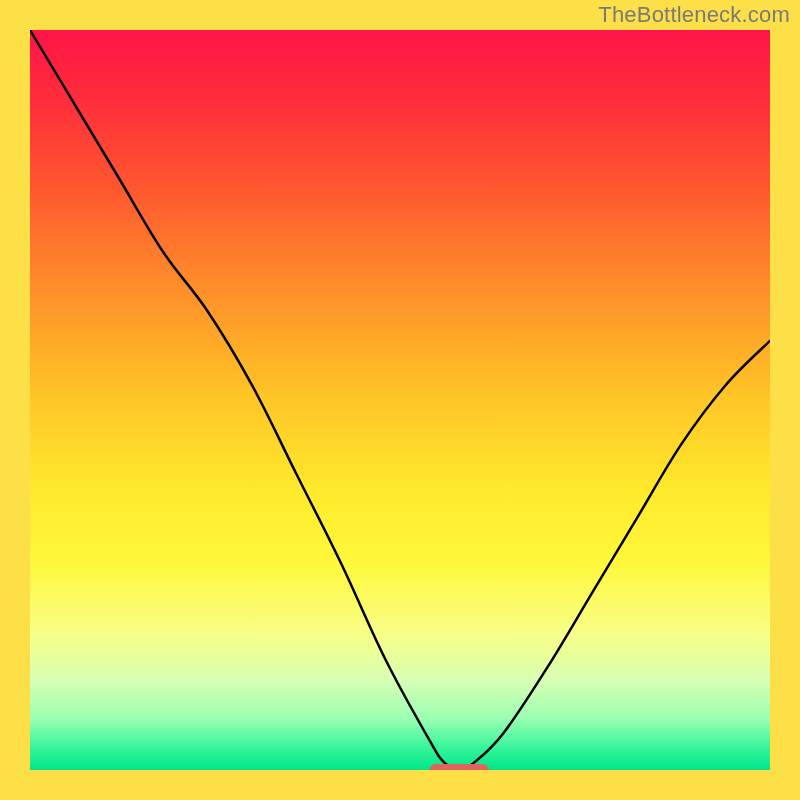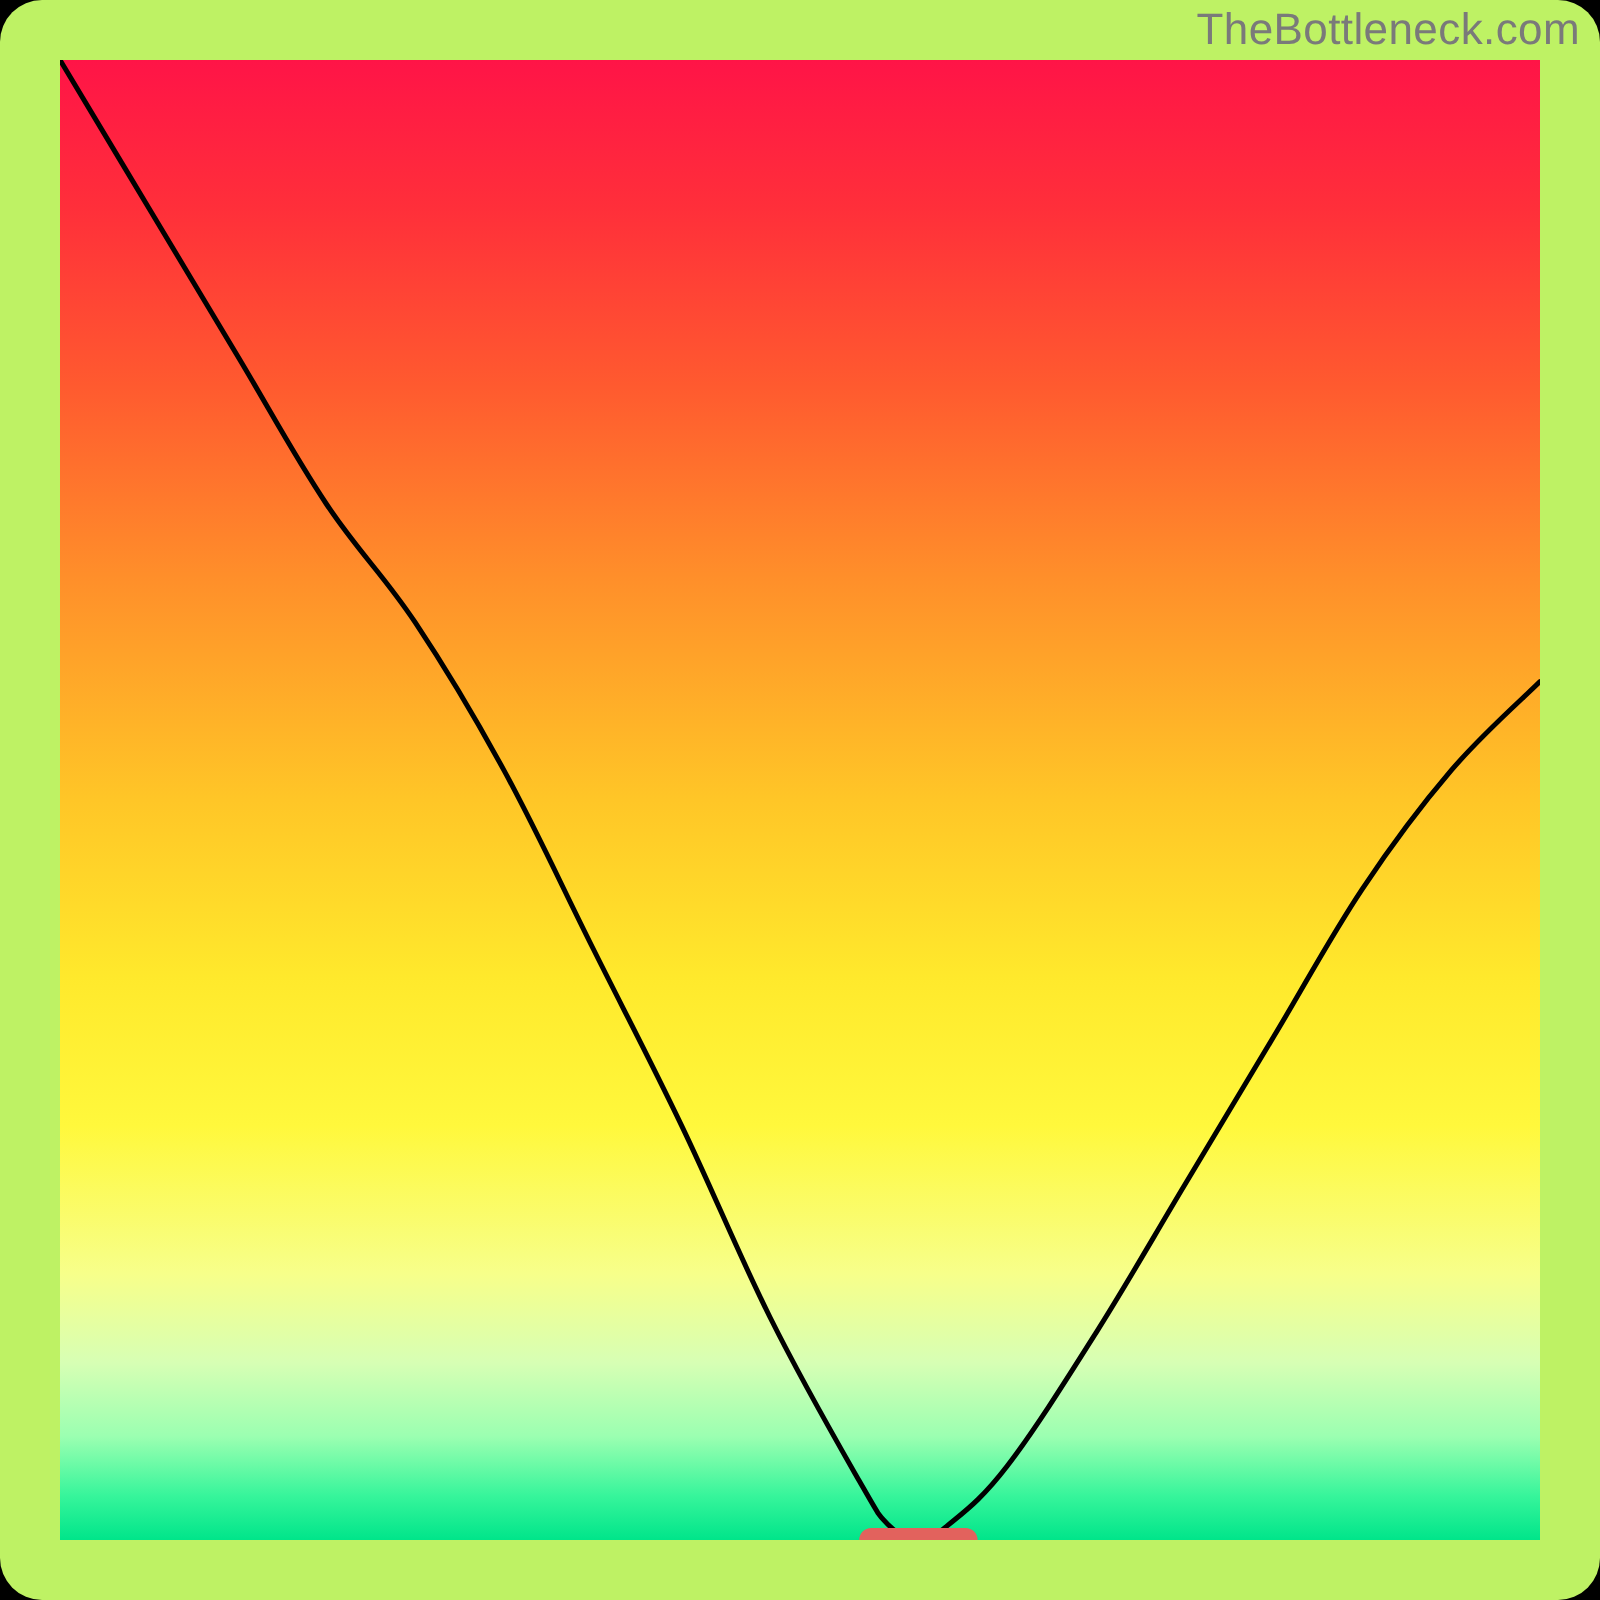--- a/index.html
+++ b/index.html
@@ -8,22 +8,21 @@
     width: 800px;
     height: 800px;
     overflow: hidden;
     background: #000;
     font-family: Arial, Helvetica, sans-serif;
   }
   .outer {
     position: relative;
     width: 800px;
     height: 800px;
-    background: #bef264;
-    border-radius: 21px;
+    background: #fde047;
   }
   .watermark {
     position: absolute;
     top: 2px;
     right: 10px;
     color: #7a7a7a;
     font-size: 22px;
     font-weight: 500;
     letter-spacing: 0.2px;
   }

